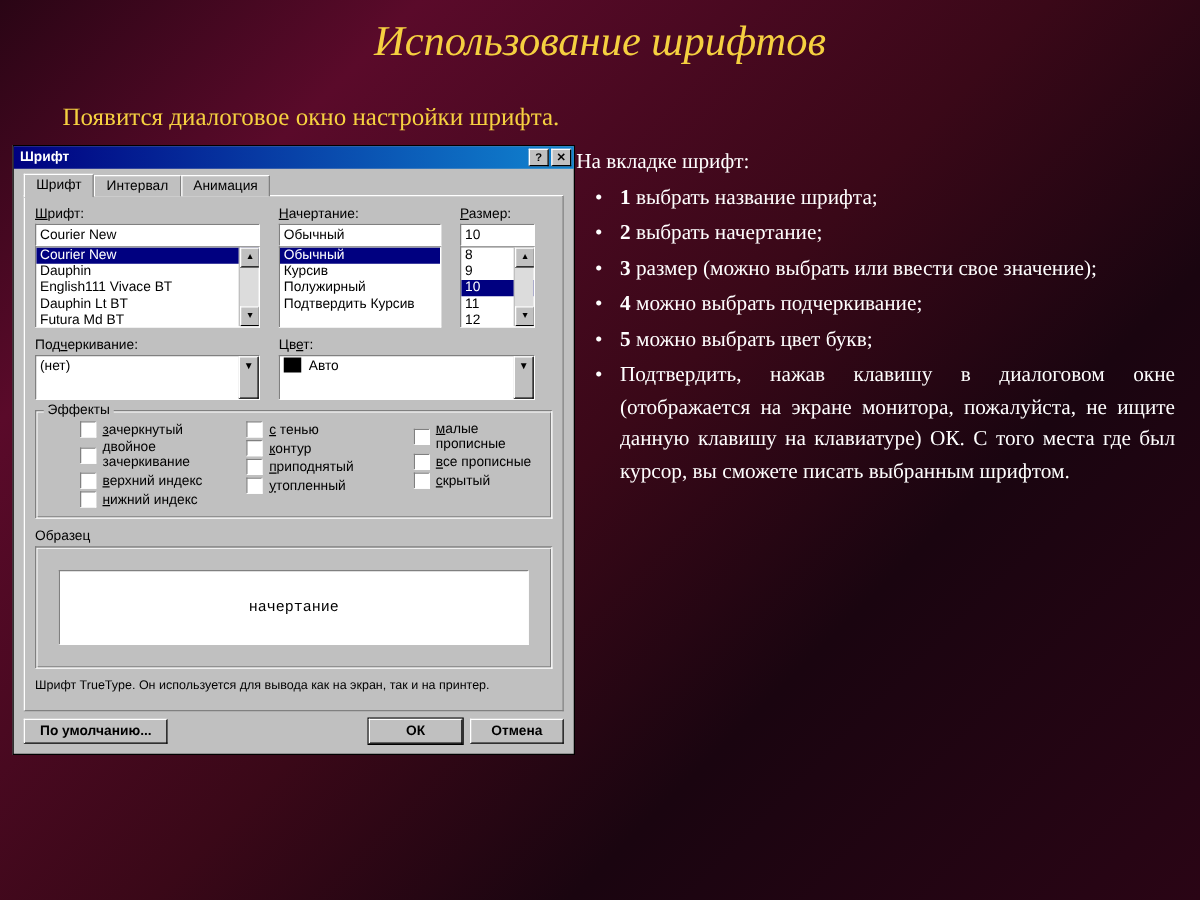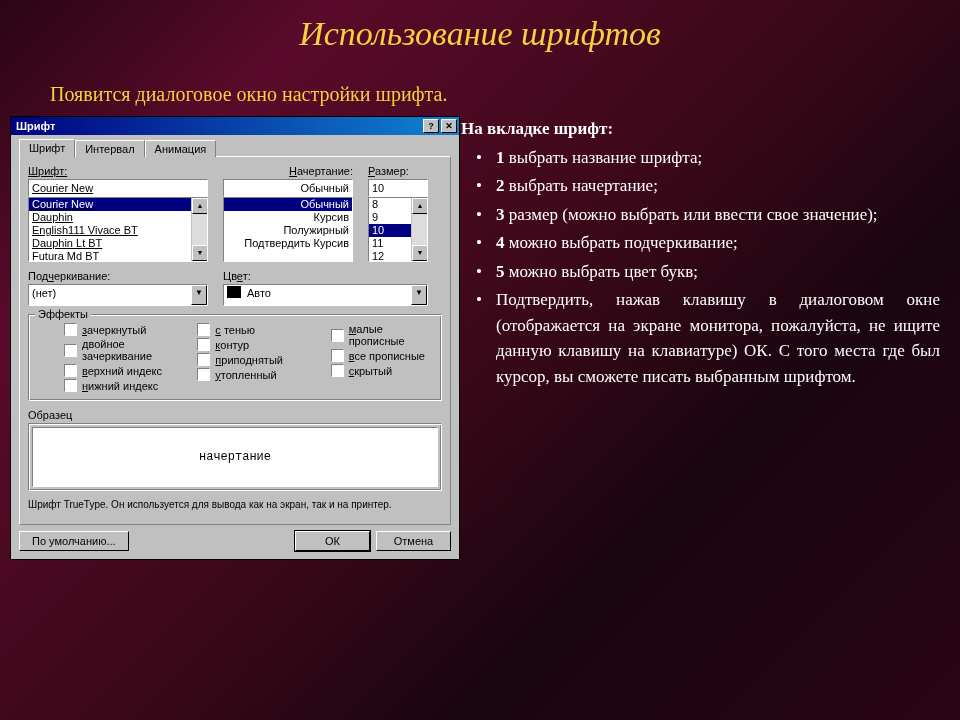--- a/index.html
+++ b/index.html
@@ -30,21 +30,21 @@
     padding: 0 20px 0 10px;
     gap: 1px;
   }
   .right-text {
     flex: 1;
     color: #fff;
     font-size: 17px;
     font-family: 'Times New Roman', serif;
     line-height: 1.5;
   }
-  .right-text .head { font-weight: bold; margin-bottom: 3px; }
+  .right-text .head { font-weight: normal; margin-bottom: 3px; }
   .right-text ul { list-style: none; padding-left: 15px; }
   .right-text li { position: relative; padding-left: 20px; margin-bottom: 3px; text-align: justify;}
   .right-text li::before { content: "•"; position: absolute; left: 0; }
   .right-text .num { font-weight: bold; }
 
   .dialog {
     width: 450px;
     background: #c0c0c0;
     border: 1px solid #000;
     font-size: 11px;
@@ -93,22 +93,22 @@
     margin-top: -2px;
   }
   .tab-panel {
     border-top: 1px solid #fff;
     border-left: 1px solid #fff;
     border-right: 1px solid #808080;
     border-bottom: 1px solid #808080;
     padding: 8px;
   }
   .row3 { display: flex; gap: 15px; margin-bottom: 8px;}
-  .col-font { width: 180px; text-decoration: underline; }
-  .col-style { width: 130px; text-align: right; }
+  .col-font { width: 180px; }
+  .col-style { width: 130px; }
   .col-size { width: 60px; }
   .field-label { font-size: 11px; margin-bottom: 2px; display: block;}
   .u { text-decoration: underline; }
   .textbox {
     width: 100%;
     height: 18px;
     border-top: 1px solid #808080;
     border-left: 1px solid #808080;
     border-right: 1px solid #fff;
     border-bottom: 1px solid #fff;
@@ -148,21 +148,21 @@
   .row2 { display: flex; gap: 15px; margin-bottom: 8px;}
   .col-under { width: 180px; }
   .col-color { width: 205px; }
   .combo {
     display: flex;
     border-top: 1px solid #808080;
     border-left: 1px solid #808080;
     border-right: 1px solid #fff;
     border-bottom: 1px solid #fff;
     background: #fff;
-    height: 22px;
+    height: 36px;
   }
   .combo .val { flex: 1; padding: 1px 3px; font-size: 11px; line-height: 14px;}
   .combo .arrow {
     width: 16px; background: #c0c0c0;
     border-top: 1px solid #fff;
     border-left: 1px solid #fff;
     border-right: 1px solid #000;
     border-bottom: 1px solid #000;
     text-align: center; font-size: 8px; line-height: 14px;
   }
@@ -201,21 +201,21 @@
     border-bottom: 1px solid #fff;
     background: #fff;
     height: 60px;
     display: flex;
     align-items: center;
     justify-content: center;
     font-size: 12px;
     font-family: 'Courier New', monospace;
   }
   .footer-note { font-size: 10px; margin: 6px 0; }
-  .btn-row { display: flex; gap: 6px; align-items: center;}
+  .btn-row { display: flex; gap: 6px; align-items: center; font-weight: bold;}
   .btn {
     padding: 3px 12px;
     min-width: 75px;
     background: #c0c0c0;
     border-top: 1px solid #fff;
     border-left: 1px solid #fff;
     border-right: 1px solid #000;
     border-bottom: 1px solid #000;
     font-size: 11px;
     text-align: center;
@@ -355,21 +355,21 @@
                 </div>
                 <div class="check-item">
                   <span class="checkbox"></span>
                   <span><span class="u">с</span>крытый</span>
                 </div>
               </div>
           </div>
         </div>
 
         <div style="margin-bottom:2px;font-size:11px">Образец</div>
-        <div class="groupbox" style="padding:3px">
+        <div class="groupbox" style="padding:18px">
           <div class="preview-box">начертание</div>
         </div>
 
         <div class="footer-note">Шрифт TrueType. Он используется для вывода как на экран, так и на принтер.</div>
       </div>
 
       <div class="btn-row" style="margin-top:6px">
         <div class="btn">По умолчанию...</div>
         <div class="spacer"></div>
         <div class="btn default">ОК</div>

